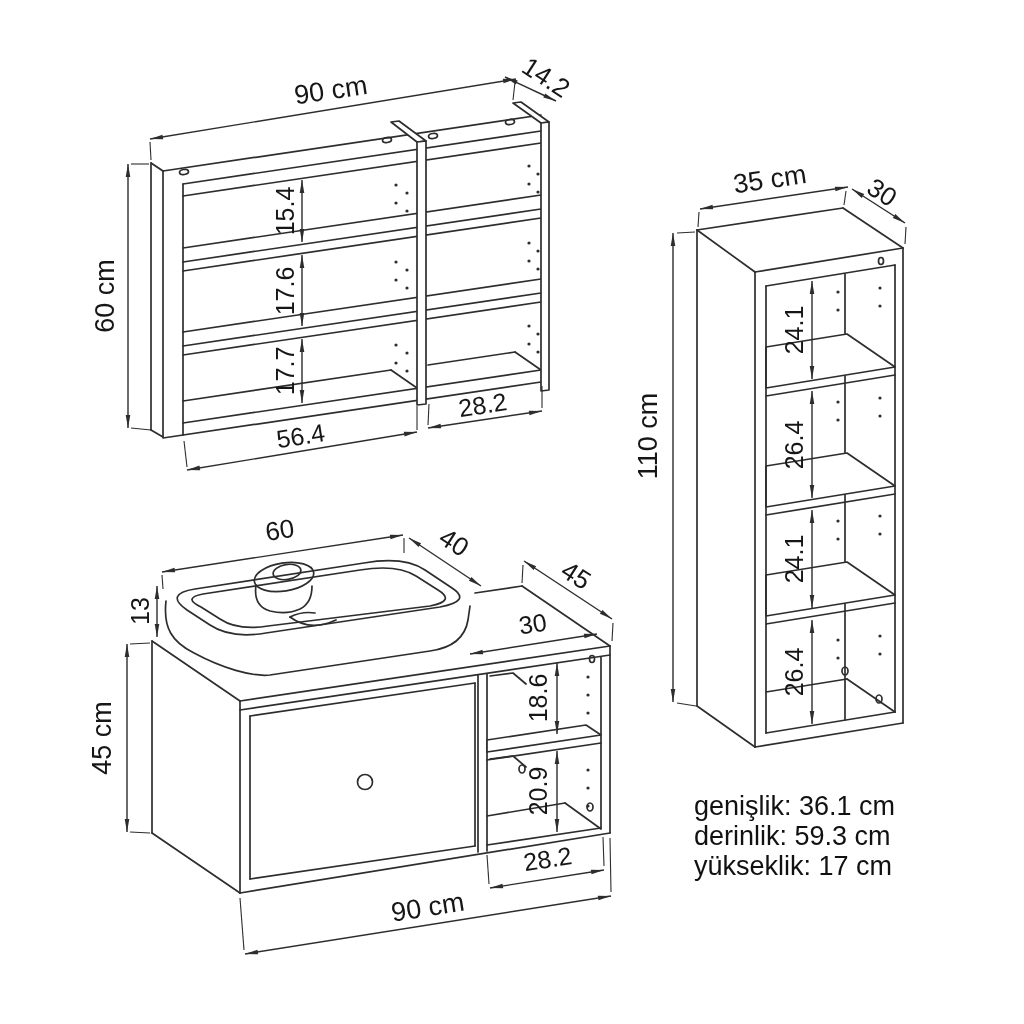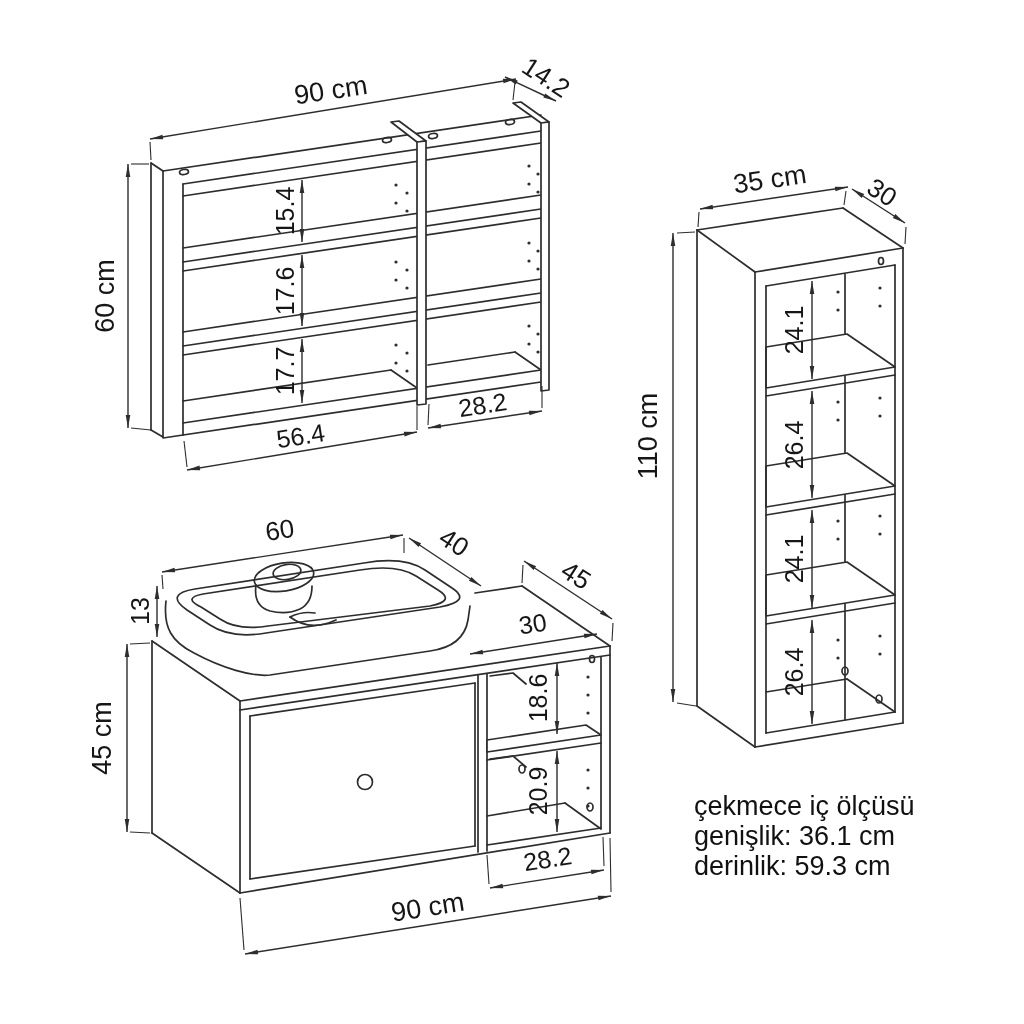--- a/index.html
+++ b/index.html
@@ -283,17 +283,17 @@
         <text x="533" y="626" font-size="25" text-anchor="middle" dominant-baseline="middle" transform="rotate(-8.5 533 626)">30</text>
         <text x="104" y="738" font-size="27" text-anchor="middle" dominant-baseline="middle" transform="rotate(-90 104 738)">45 cm</text>
         <text x="540" y="698" font-size="25" text-anchor="middle" dominant-baseline="middle" transform="rotate(-90 540 698)">18.6</text>
         <text x="540" y="791" font-size="25" text-anchor="middle" dominant-baseline="middle" transform="rotate(-90 540 791)">20.9</text>
         <text x="548" y="861" font-size="25" text-anchor="middle" dominant-baseline="middle" transform="rotate(-9 548 861)">28.2</text>
         <text x="428" y="909" font-size="27" text-anchor="middle" dominant-baseline="middle" transform="rotate(-9 428 909)">90 cm</text>
       </g>
   </svg>
 
   <div id="info">
-    <div>çekmece iç ölçüsü</div>
     <div>genişlik: 36.1 cm</div>
     <div>derinlik: 59.3 cm</div>
+    <div>yükseklik: 17 cm</div>
   </div>
 </div>
 
 </body></html>

